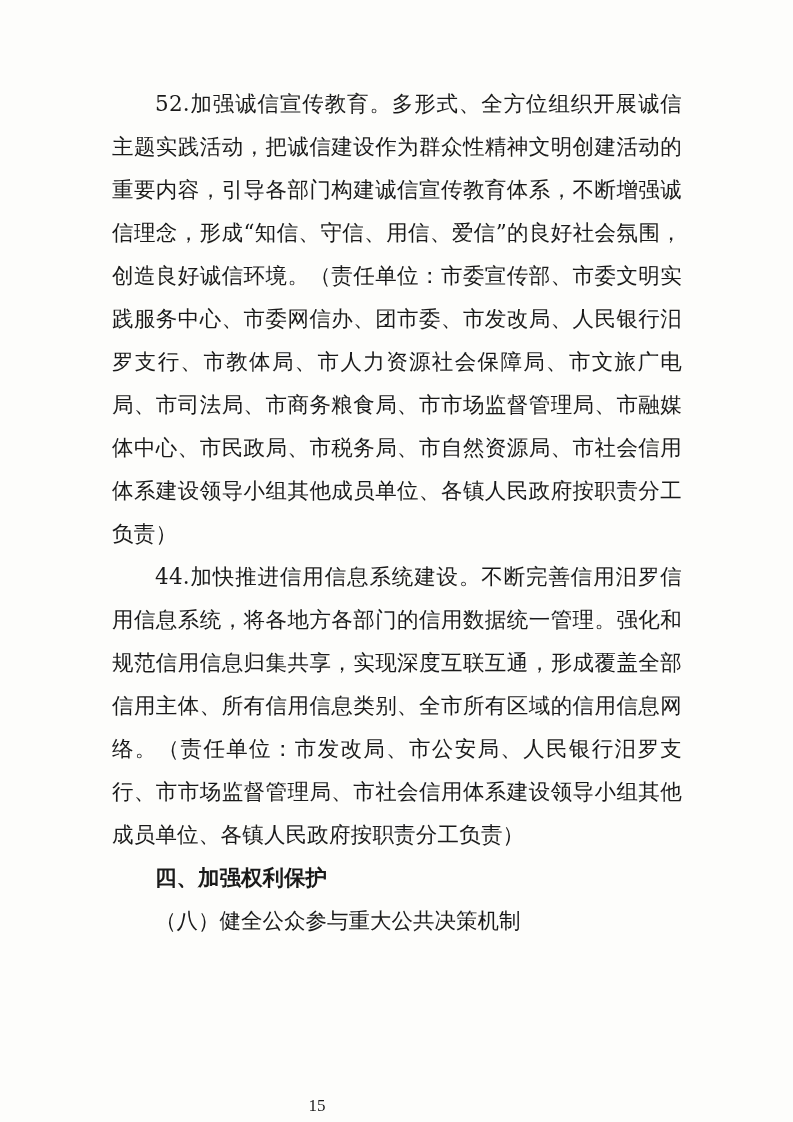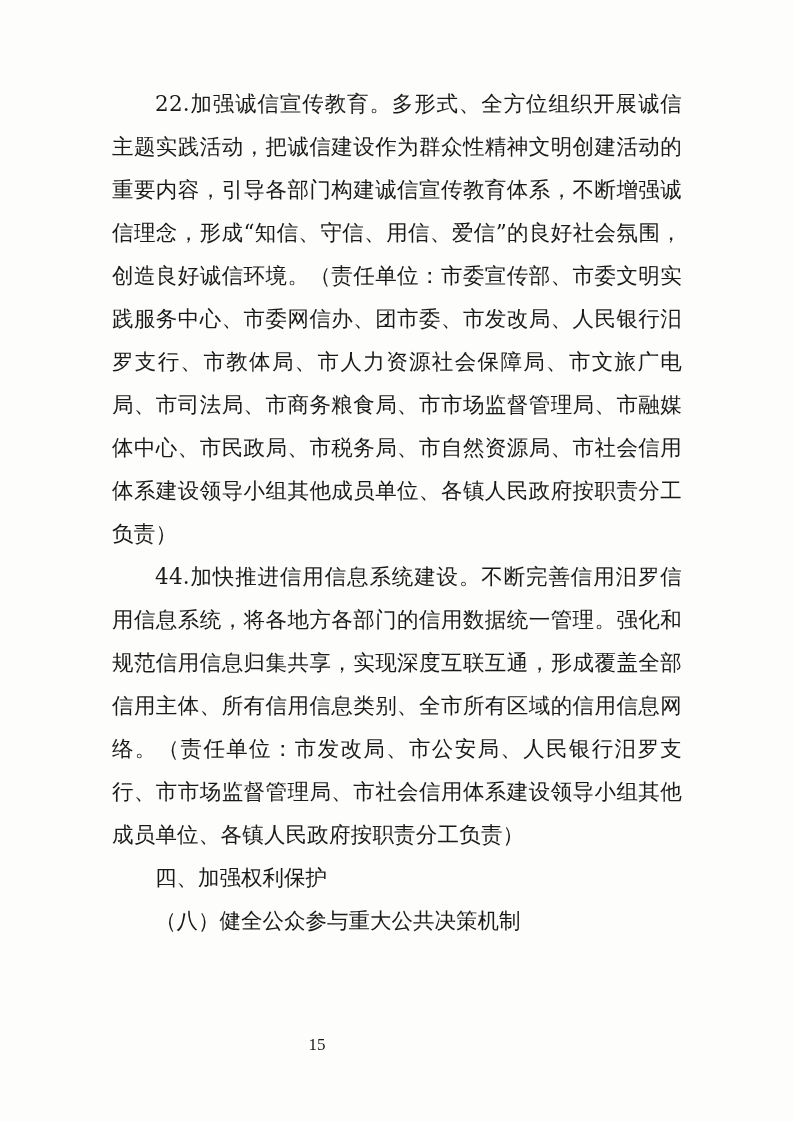--- a/index.html
+++ b/index.html
@@ -37,49 +37,49 @@
     text-justify: inter-ideograph;
     margin: 0 0 0 0;
     word-break: break-all;
   }
   .para.indent2 {
     text-indent: 43px;
   }
   .heading {
     font-size: 21.5px;
     line-height: 43px;
-    font-weight: normal;
+    font-weight: bold;
     text-indent: 43px;
     margin: 0;
   }
   .subheading {
     font-size: 21.5px;
     line-height: 43px;
     font-weight: normal;
     text-indent: 43px;
     margin: 0;
   }
   .page-number {
     position: absolute;
     left: 0;
-    top: 1035px;
+    top: 1096px;
     width: 634px;
     text-align: center;
     font-size: 17px;
     font-family: "Liberation Serif", "DejaVu Serif", serif;
     color: #1a1a1a;
   }
 </style>
 </head>
 <body>
 
 <div class="page">
   <div class="content">
 
-    <p class="para indent2">22.加强诚信宣传教育。多形式、全方位组织开展诚信主题实践活动，把诚信建设作为群众性精神文明创建活动的重要内容，引导各部门构建诚信宣传教育体系，不断增强诚信理念，形成“知信、守信、用信、爱信”的良好社会氛围，创造良好诚信环境。（责任单位：市委宣传部、市委文明实践服务中心、市委网信办、团市委、市发改局、人民银行汨罗支行、市教体局、市人力资源社会保障局、市文旅广电局、市司法局、市商务粮食局、市市场监督管理局、市融媒体中心、市民政局、市税务局、市自然资源局、市社会信用体系建设领导小组其他成员单位、各镇人民政府按职责分工负责）</p>
+    <p class="para indent2">52.加强诚信宣传教育。多形式、全方位组织开展诚信主题实践活动，把诚信建设作为群众性精神文明创建活动的重要内容，引导各部门构建诚信宣传教育体系，不断增强诚信理念，形成“知信、守信、用信、爱信”的良好社会氛围，创造良好诚信环境。（责任单位：市委宣传部、市委文明实践服务中心、市委网信办、团市委、市发改局、人民银行汨罗支行、市教体局、市人力资源社会保障局、市文旅广电局、市司法局、市商务粮食局、市市场监督管理局、市融媒体中心、市民政局、市税务局、市自然资源局、市社会信用体系建设领导小组其他成员单位、各镇人民政府按职责分工负责）</p>
 
     <p class="para indent2">44.加快推进信用信息系统建设。不断完善信用汨罗信用信息系统，将各地方各部门的信用数据统一管理。强化和规范信用信息归集共享，实现深度互联互通，形成覆盖全部信用主体、所有信用信息类别、全市所有区域的信用信息网络。（责任单位：市发改局、市公安局、人民银行汨罗支行、市市场监督管理局、市社会信用体系建设领导小组其他成员单位、各镇人民政府按职责分工负责）</p>
 
     <p class="heading">四、加强权利保护</p>
 
     <p class="subheading">（八）健全公众参与重大公共决策机制</p>
 
 
   </div>
 

